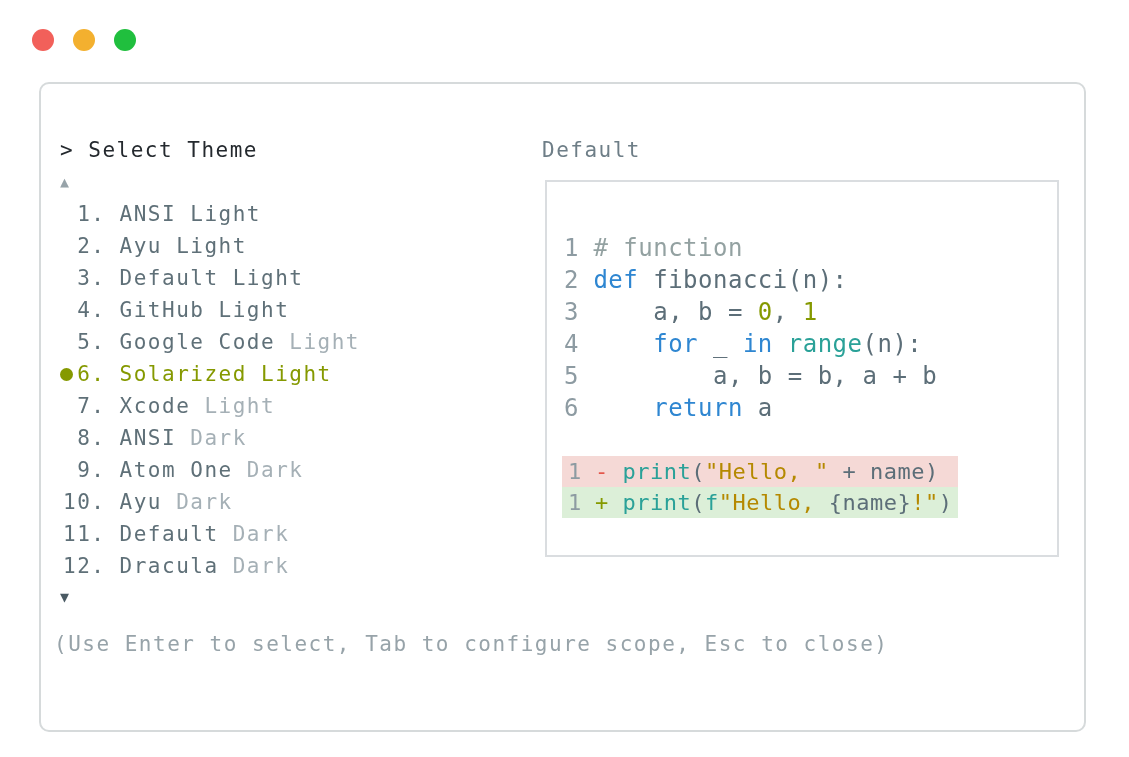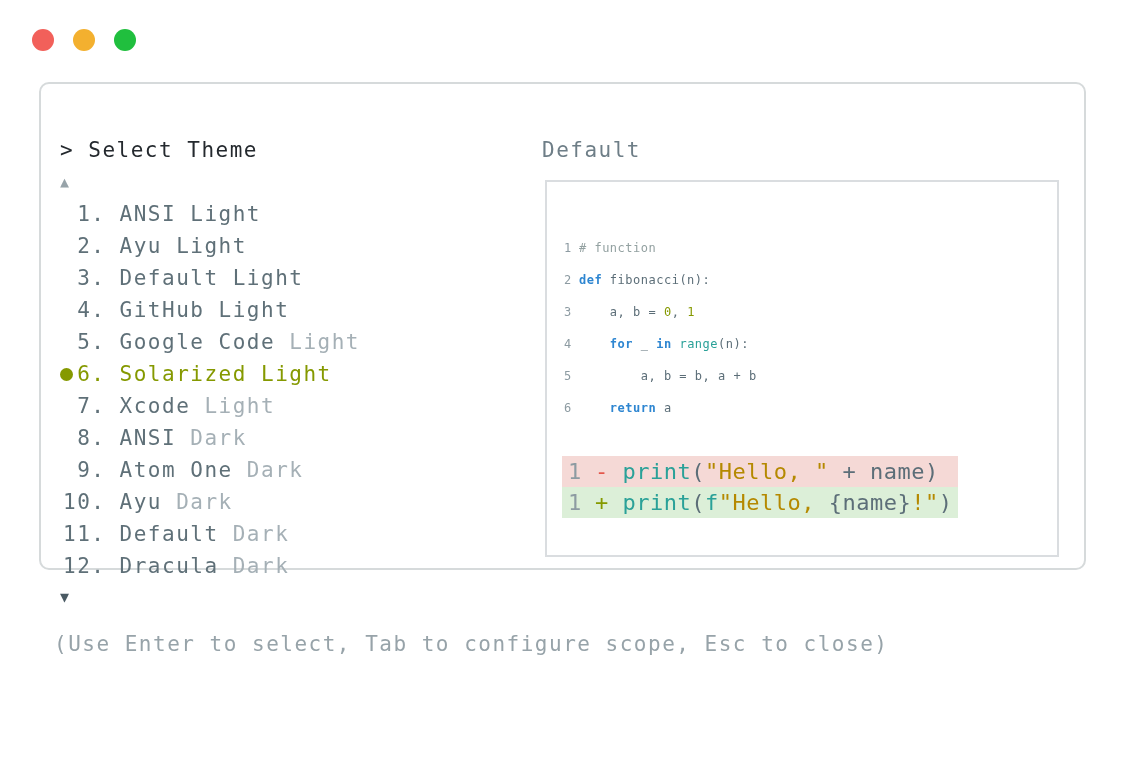--- a/index.html
+++ b/index.html
@@ -9,21 +9,21 @@
     --c-plain:#5c6e78; --c-number:#859900; --c-function:#2aa198; --c-string:#b58900;
     --c-minus:#e4564a; --c-plus:#859900; --c-removedbg:#f5d9d6; --c-addedbg:#dcefd8;
   }
   *{margin:0;padding:0;box-sizing:border-box;}
   html,body{width:1129px;height:757px;background:#ffffff;overflow:hidden;}
   body{font-family:"DejaVu Sans Mono","Liberation Mono",monospace;position:relative;}
 
   .lights{position:absolute;left:32px;top:29px;display:flex;gap:19px;}
   .light{width:22px;height:22px;border-radius:50%;display:inline-block;cursor:pointer;}
 
-  .panel{position:absolute;left:39px;top:82px;width:1047px;height:488px;
+  .panel{position:absolute;left:39px;top:82px;width:1047px;height:650px;
          border:2px solid var(--c-border);border-radius:10px;background:#fff;}
 
   .mono{font-size:21px;line-height:32px;letter-spacing:1.5px;white-space:pre;}
 
   .prompt{position:absolute;left:19px;top:50px;color:var(--c-prompt);}
   .preview-label{position:absolute;left:501px;top:50px;color:var(--c-label);}
 
   .scroll-up{position:absolute;left:19px;top:82px;height:32px;line-height:32px;
              font-size:15px;color:var(--c-scrollup);cursor:pointer;}
   .scroll-down{position:absolute;left:19px;top:497px;height:32px;line-height:32px;
@@ -33,31 +33,31 @@
   .theme-row{position:relative;height:32px;padding-left:22px;color:var(--c-list);cursor:pointer;}
   .theme-row .bullet{position:absolute;left:19px;top:10px;width:13px;height:13px;
                      border-radius:50%;background:var(--c-accent);}
   .theme-row.selected{color:var(--c-accent);}
   .theme-row .variant{color:var(--c-muted);}
 
   .footer{position:absolute;left:13px;top:544px;color:var(--c-footer);}
 
   .preview-box{position:absolute;left:504px;top:96px;width:514px;height:377px;
                border:2px solid #dadde0;background:#fff;}
-  .code{position:absolute;left:17px;top:50px;font-size:12px;line-height:32px;
+  .code{position:absolute;left:17px;top:50px;font-size:24px;line-height:32px;
         letter-spacing:0.5px;white-space:pre;}
   .code-line{height:32px;}
   .lineno{color:var(--c-lineno);margin-right:1ch;}
 
   .diff{position:absolute;left:15px;top:274px;font-size:22px;letter-spacing:0.5px;white-space:pre;}
   .diff-line{height:31px;line-height:31px;padding:0 6px;}
   .diff-line.removed{background:var(--c-removedbg);}
   .diff-line.added{background:var(--c-addedbg);}
 
-  .tk-comment{color:var(--c-comment);} .tk-keyword{color:var(--c-keyword);font-weight:bold;}
+  .tk-comment{color:var(--c-comment);} .tk-keyword{color:var(--c-keyword);}
   .tk-plain{color:var(--c-plain);}     .tk-number{color:var(--c-number);}
   .tk-function{color:var(--c-function);}.tk-string{color:var(--c-string);}
   .tk-minus{color:var(--c-minus);}     .tk-plus{color:var(--c-plus);}
 </style>
 </head>
 <body>
 
 <div class="lights">
     <span class="light" style="background: rgb(242, 96, 90);"></span>
     <span class="light" style="background: rgb(243, 176, 47);"></span>

